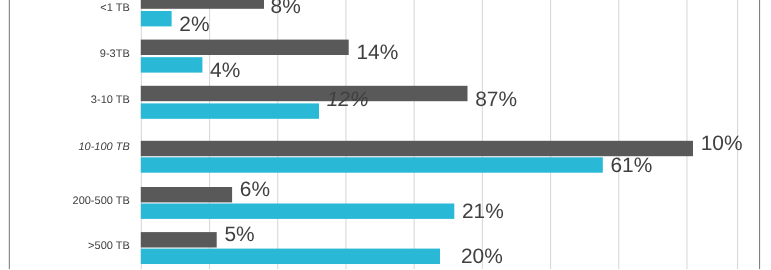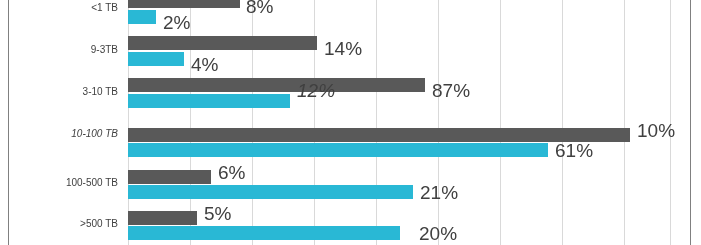--- a/index.html
+++ b/index.html
@@ -84,21 +84,21 @@
       <div class="gridline" style="left: 562px;"></div>
       <div class="gridline" style="left: 624px;"></div>
       <div class="gridline" style="left: 670px;"></div>
     </div>
 
   <div id="ylabels">
       <div class="ylabel" style="top: 2px;">&lt;1 TB</div>
       <div class="ylabel" style="top: 44px;">9-3TB</div>
       <div class="ylabel" style="top: 86px;">3-10 TB</div>
       <div class="ylabel" style="top: 128px; font-style: italic;">10-100 TB</div>
-      <div class="ylabel" style="top: 177px;">100-500 TB</div>
+      <div class="ylabel" style="top: 177px;">200-500 TB</div>
       <div class="ylabel" style="top: 218px;">&gt;500 TB</div>
     </div>
 
   <div id="bars">
       <div class="bar bar-dark" style="top: -6px; width: 112px;"></div>
       <div class="bar bar-cyan" style="top: 10px; width: 28px;"></div>
       <div class="bar bar-dark" style="top: 36px; width: 189px;"></div>
       <div class="bar bar-cyan" style="top: 52px; width: 56px;"></div>
       <div class="bar bar-dark" style="top: 78px; width: 297px;"></div>
       <div class="bar bar-cyan" style="top: 94px; width: 162px;"></div>

